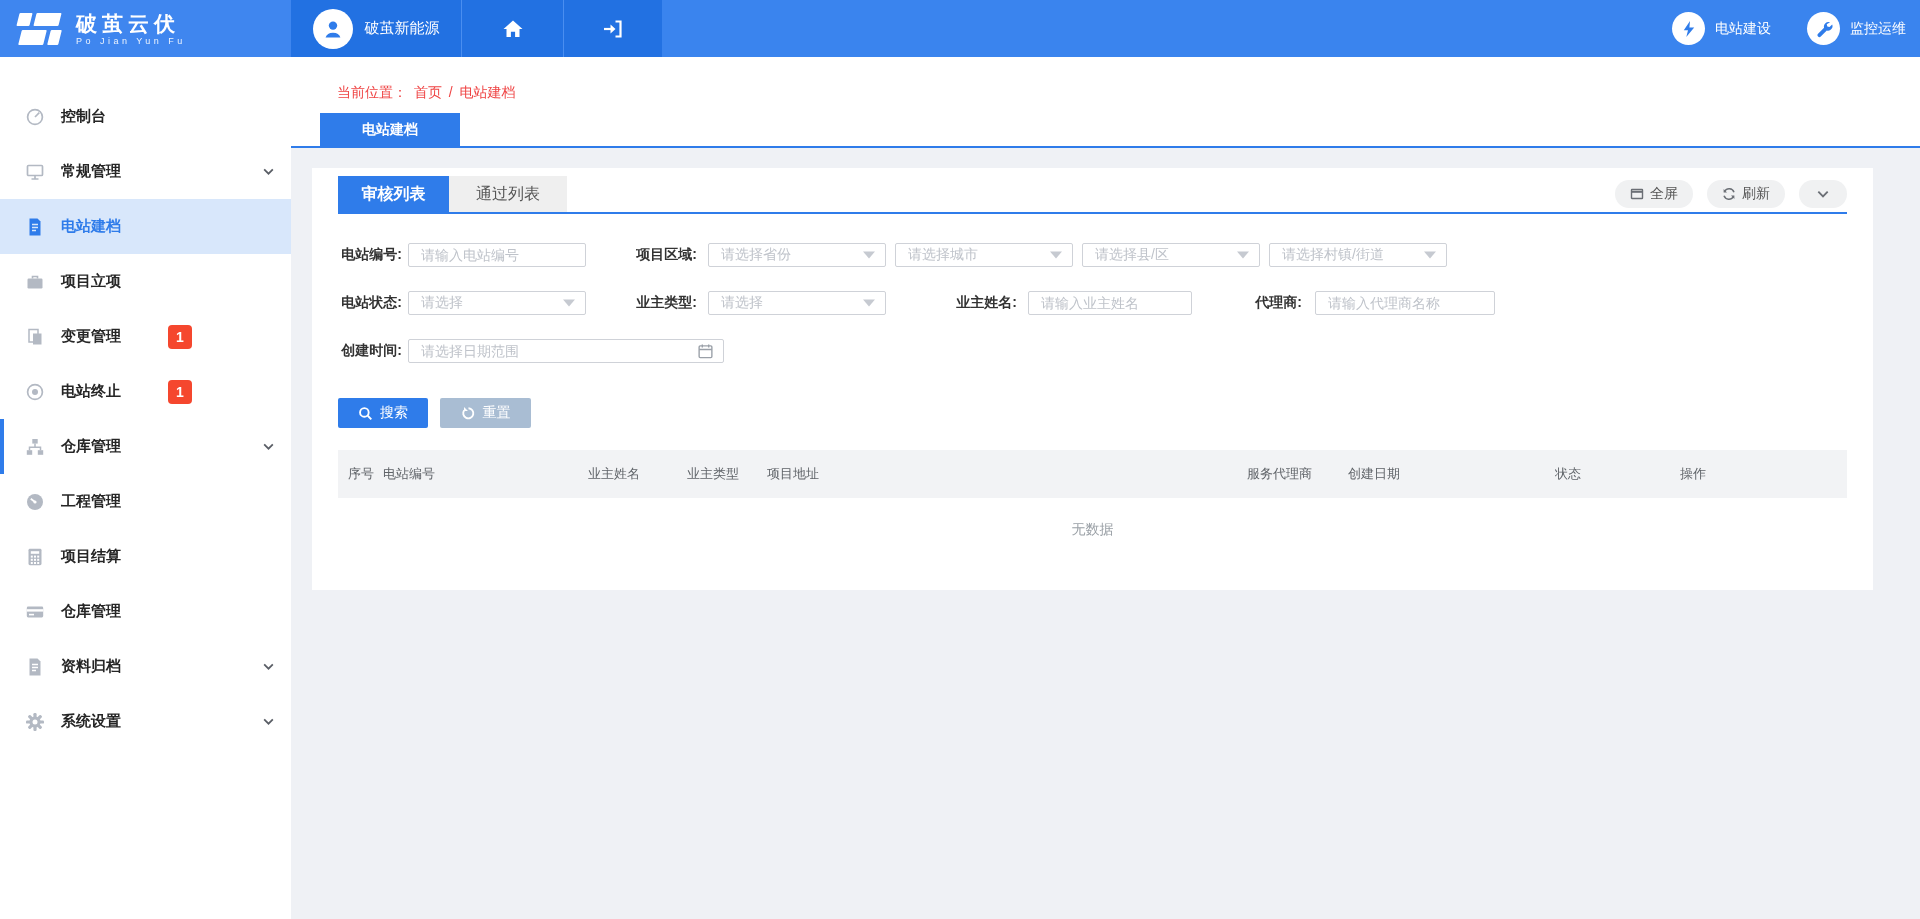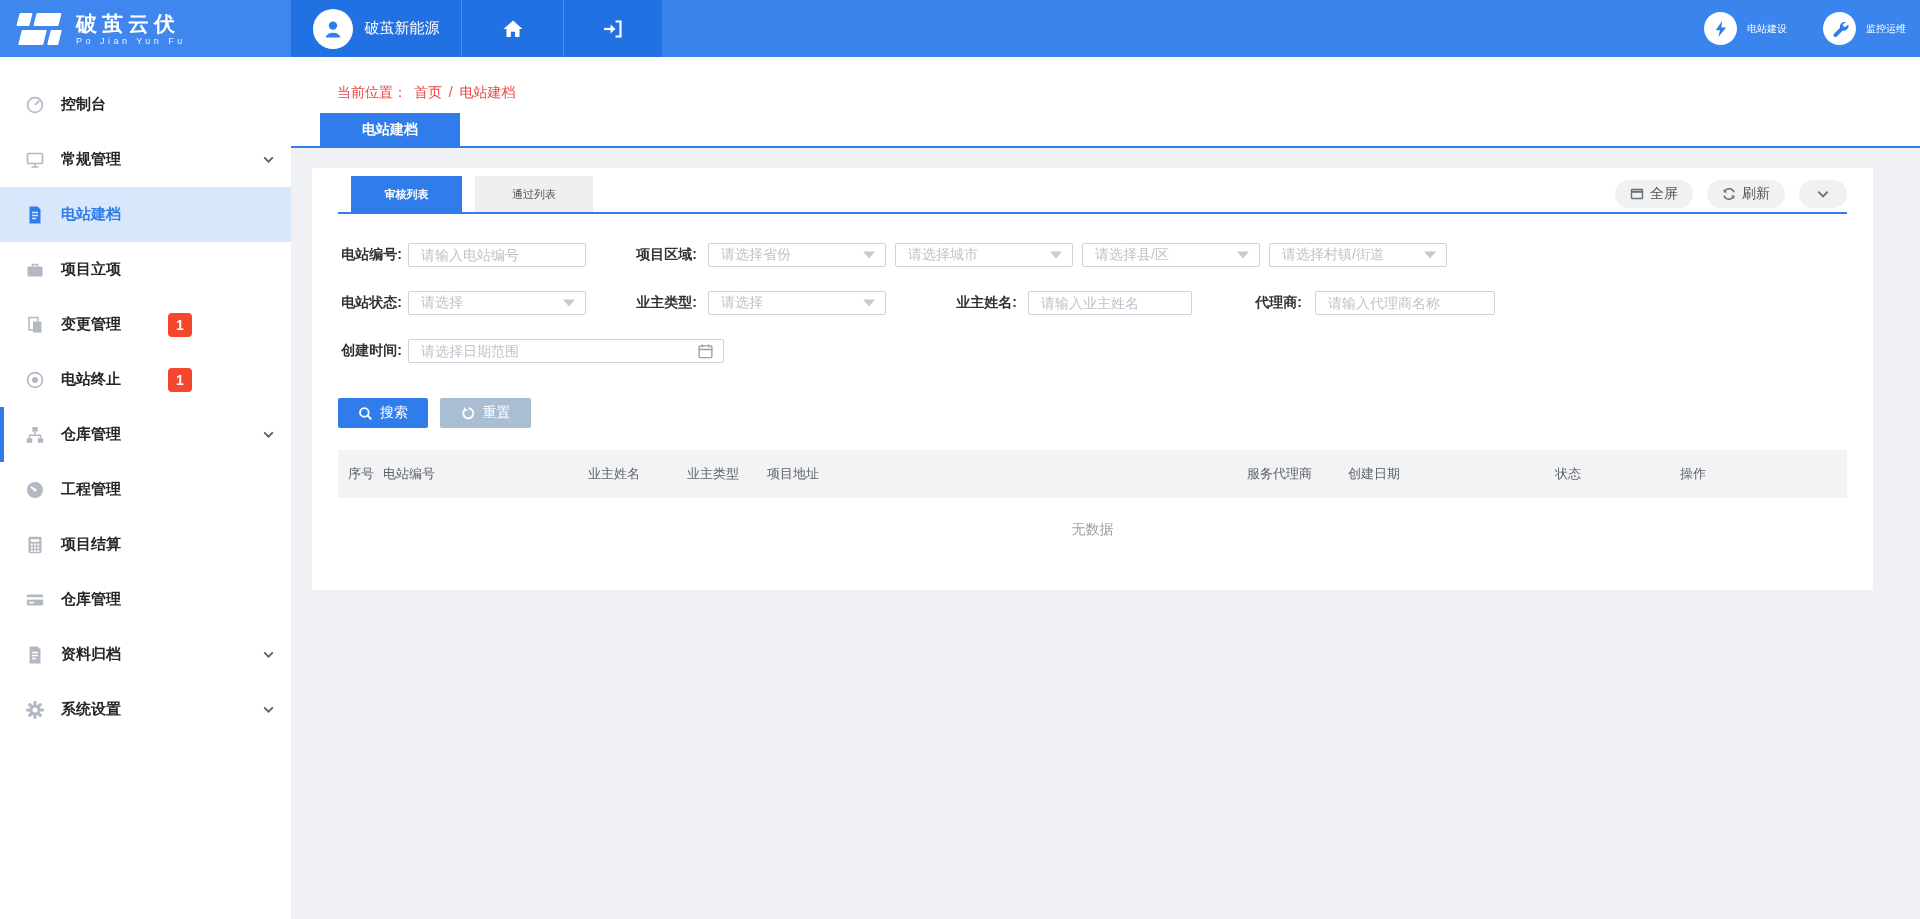--- a/index.html
+++ b/index.html
@@ -17,25 +17,25 @@
   .lg4 { left:33px; top:18px; width:11px; height:15px; }
   .logo-text .t1 { color:#fff; font-size:21px; font-weight:bold; letter-spacing:5px; line-height:24px; }
   .logo-text .t2 { color:rgba(255,255,255,.9); font-size:9px; letter-spacing:3.5px; }
   .hseg { background:#2271e2; display:flex; align-items:center; justify-content:center; }
   .seg-user { width:170px; gap:12px; }
   .seg-home,.seg-login { border-left:1px solid #4a8ef0; }
   .seg-home { width:102px; } .seg-login { width:99px; }
   .avatar { width:40px; height:40px; border-radius:50%; background:#fff; display:flex; align-items:center; justify-content:center; }
   .company { color:#fff; font-size:15px; }
   .header-rest { flex:1; background:#3a84ee; display:flex; align-items:center; justify-content:flex-end; gap:36px; padding-right:14px; }
-  .hmodule { display:flex; align-items:center; gap:10px; color:#fff; font-size:10px; cursor:pointer; }
+  .hmodule { display:flex; align-items:center; gap:10px; color:#fff; font-size:14px; cursor:pointer; }
   .hcircle { width:33px; height:33px; border-radius:50%; background:#fff; display:flex; align-items:center; justify-content:center; }
 
   
-  .sidebar { position:absolute; top:57px; left:0; width:291px; bottom:0; background:#fff; padding-top:20px; }
+  .sidebar { position:absolute; top:57px; left:0; width:291px; bottom:0; background:#fff; padding-top:32px; }
   .side-item { position:relative; height:55px; display:flex; align-items:center; padding-left:25px; font-size:15px;
     font-weight:bold; color:#262626; cursor:pointer; }
   .side-item .sicon { width:20px; height:20px; margin-right:16px; color:#b3b9c3; display:flex; align-items:center; justify-content:center; }
   .side-item.active { background:#d8e7fb; color:#2f7cea; }
   .side-item.active .sicon { color:#2f7cea; }
   .side-item.marked::before { content:""; position:absolute; left:0; top:0; bottom:0; width:4px; background:#2f7cea; }
   .sbadge { position:absolute; left:168px; top:50%; transform:translateY(-50%); width:24px; height:24px; border-radius:4px;
     background:#f5472e; color:#fff; font-size:14px; font-weight:bold; display:flex; align-items:center; justify-content:center; }
   .schev { position:absolute; right:16px; color:#5a5e66; display:flex; }
 
@@ -44,21 +44,21 @@
   .topstrip { position:relative; height:91px; background:#fff; border-bottom:2px solid #2f7cea; }
   .breadcrumb { position:absolute; left:46px; top:27px; font-size:14px; color:#ef4444; }
   .breadcrumb span { margin-right:3px; }
   .page-tab { position:absolute; left:29px; bottom:0; width:140px; height:33px; background:#2f7cea; color:#fff;
     font-size:14px; font-weight:bold; display:flex; align-items:center; justify-content:center; }
 
   .content { padding:20px 47px 0 21px; }
   .card { background:#fff; min-height:422px; padding:8px 26px 40px; }
 
   .tabs-row { display:flex; align-items:center; border-bottom:2px solid #2f7cea; }
-  .ptab { height:36px; display:flex; align-items:center; justify-content:center; font-size:11px; cursor:pointer;margin-left:13px; }
+  .ptab { height:36px; display:flex; align-items:center; justify-content:center; font-size:16px; cursor:pointer; }
   .ptab.active { width:111px; background:#2f7cea; color:#fff; font-weight:bold; }
   .ptab.inactive { width:118px; background:#efefef; color:#555; }
   .tabs-spacer { flex:1; }
   .pill { height:28px; border-radius:14px; background:#f0f1f2; color:#555; font-size:14px; display:flex; align-items:center;
     gap:6px; padding:0 15px; margin-left:14px; cursor:pointer; }
   .pill.small { padding:0 17px; }
 
   
   .filters { margin-top:22px; }
   .frow { display:flex; align-items:center; height:38px; margin-bottom:10px; }

